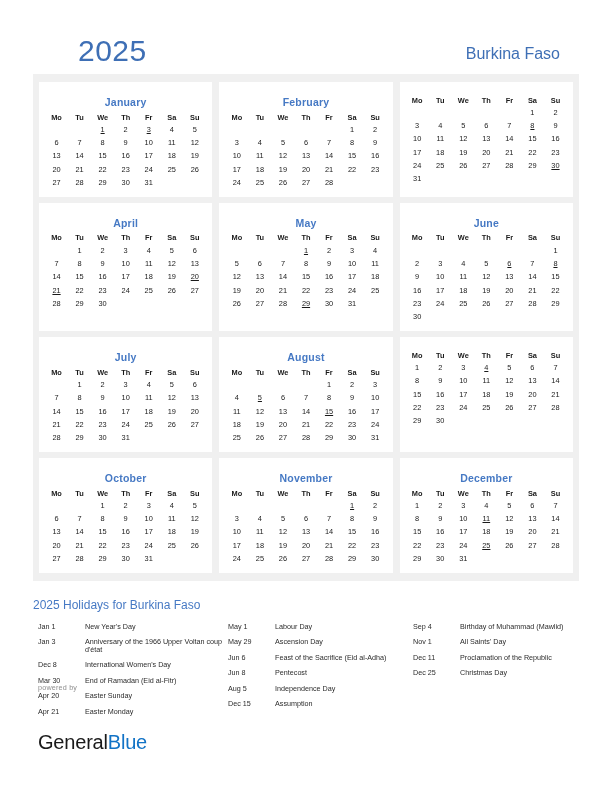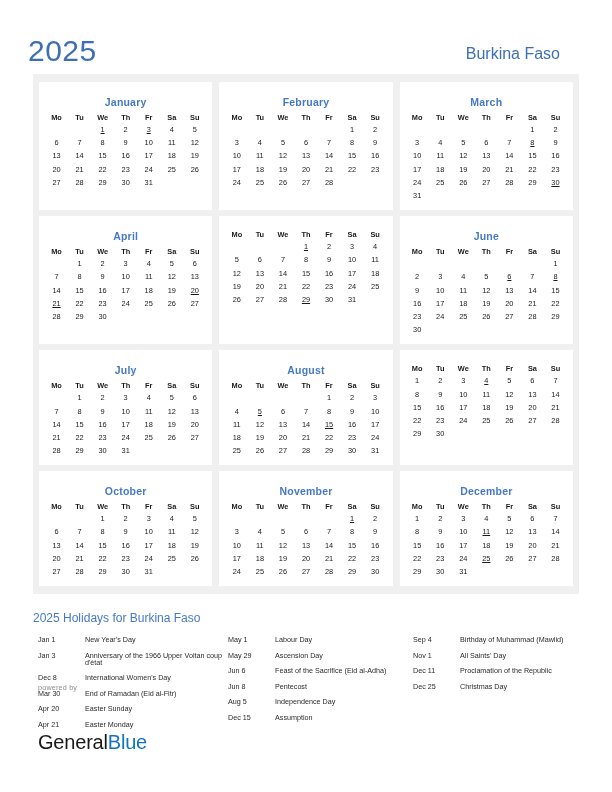--- a/index.html
+++ b/index.html
@@ -18,21 +18,21 @@
     width: 612px;
     height: 792px;
     box-sizing: border-box;
   }
 
   
   .header {
     display: flex;
     align-items: flex-end;
     justify-content: space-between;
-    padding: 36px 52px 8px 28px;
+    padding: 36px 52px 8px 78px;
     box-sizing: border-box;
   }
   .year-title {
     font-size: 30px;
     color: #3e6fb5;
     font-weight: 400;
     letter-spacing: 0.5px;
     line-height: 1;
   }
   .country-title {
@@ -277,21 +277,20 @@
               <td>26</td>
               <td>27</td>
               <td>28</td>
               <td class="empty">&nbsp;</td>
               <td class="empty">&nbsp;</td>
             </tr>
           </tbody>
         </table>
       </div>
       <div class="month-card">
-        <div class="month-name">March</div>
         <table class="month-table">
           <thead>
             <tr>
               <th>Mo</th>
               <th>Tu</th>
               <th>We</th>
               <th>Th</th>
               <th>Fr</th>
               <th>Sa</th>
               <th>Su</th>
@@ -412,20 +411,21 @@
               <td>30</td>
               <td class="empty">&nbsp;</td>
               <td class="empty">&nbsp;</td>
               <td class="empty">&nbsp;</td>
               <td class="empty">&nbsp;</td>
             </tr>
           </tbody>
         </table>
       </div>
       <div class="month-card">
+        <div class="month-name">May</div>
         <table class="month-table">
           <thead>
             <tr>
               <th>Mo</th>
               <th>Tu</th>
               <th>We</th>
               <th>Th</th>
               <th>Fr</th>
               <th>Sa</th>
               <th>Su</th>

